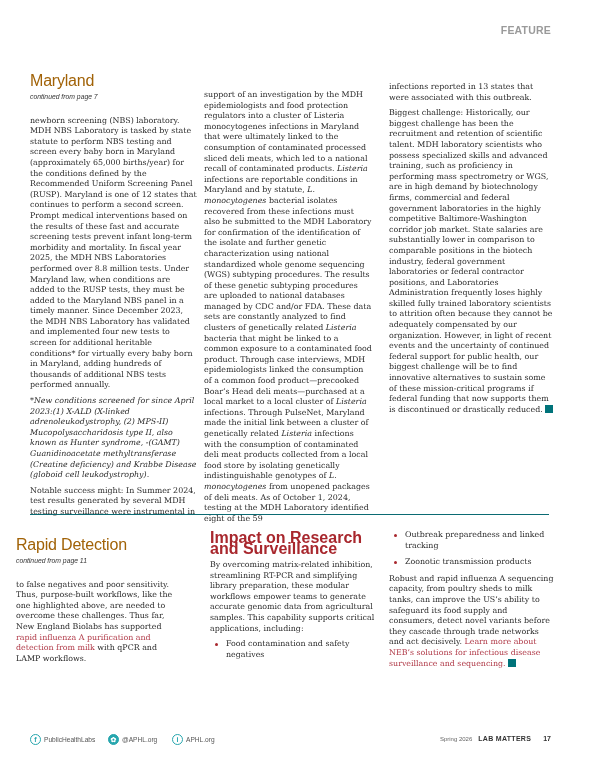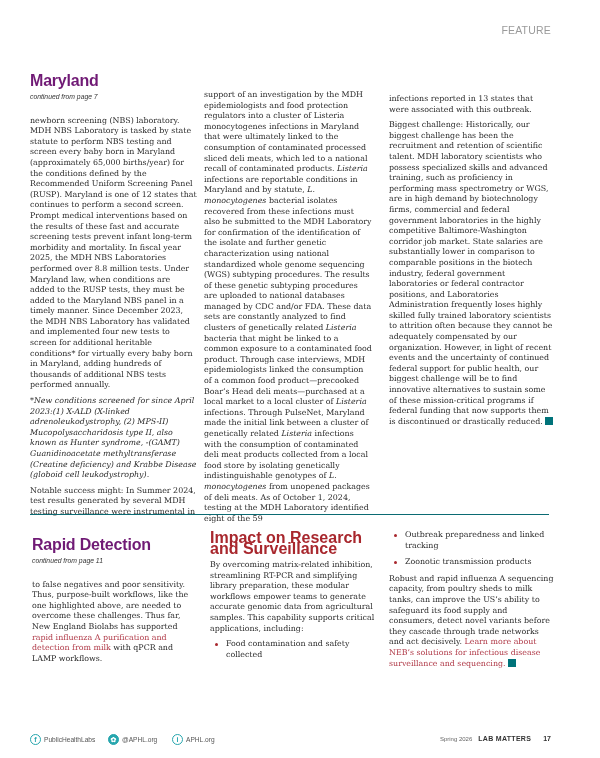--- a/index.html
+++ b/index.html
@@ -2,31 +2,31 @@
 <html><head>
   <meta charset="utf-8">
   <style>
     * { box-sizing: border-box; margin: 0; padding: 0; }
     html, body { width: 600px; height: 758px; background: #ffffff; overflow: hidden; }
     body { position: relative; font-family: "DejaVu Serif", serif; color: #2b2b2b; }
 
     .section-label {
       position: absolute; top: 24px; right: 49px;
       font-family: "Liberation Sans", sans-serif; font-size: 10.5px;
-      color: #9a9a9a; letter-spacing: 0.2px; font-weight: normal;
+      color: #9a9a9a; letter-spacing: 0.2px; font-weight: bold;
     }
 
     .col { position: absolute; font-size: 7.9px; line-height: 10.6px; }
     .col p { margin-bottom: 5px; }
     .col .b { font-weight: normal; }
     .col .i { font-style: italic; }
 
     h2.teal {
-      font-family: "Liberation Sans", sans-serif; font-weight: bold;
-      color: #701a75; font-size: 16px; line-height: 18px; letter-spacing: -0.2px;
+      font-family: "Liberation Sans", sans-serif; font-weight: normal;
+      color: #a16207; font-size: 16px; line-height: 18px; letter-spacing: -0.2px;
     }
     .contd {
       font-family: "Liberation Sans", sans-serif; font-style: italic;
       font-size: 6.8px; color: #333; margin-top: 2px; margin-bottom: 13px;
     }
     h3.red {
       font-family: "Liberation Sans", sans-serif; font-weight: bold;
       color: #a8272d; font-size: 16px; line-height: 11px; margin-bottom: 6px;
     }
 
@@ -73,38 +73,38 @@
   <div class="contd">continued from page 7</div>
   <p>newborn screening (NBS) laboratory. MDH NBS Laboratory is tasked by state statute to perform NBS testing and screen every baby born in Maryland (approximately 65,000 births/year) for the conditions defined by the Recommended Uniform Screening Panel (RUSP). Maryland is one of 12 states that continues to perform a second screen. Prompt medical interventions based on the results of these fast and accurate screening tests prevent infant long-term morbidity and mortality. In fiscal year 2025, the MDH NBS Laboratories performed over 8.8 million tests. Under Maryland law, when conditions are added to the RUSP tests, they must be added to the Maryland NBS panel in a timely manner. Since December 2023, the MDH NBS Laboratory has validated and implemented four new tests to screen for additional heritable conditions* for virtually every baby born in Maryland, adding hundreds of thousands of additional NBS tests performed annually.</p>
   <p class="i">*New conditions screened for since April 2023:(1) X-ALD (X-linked adrenoleukodystrophy, (2) MPS-II) Mucopolysaccharidosis type II, also known as Hunter syndrome, -(GAMT) Guanidinoacetate methyltransferase (Creatine deficiency) and Krabbe Disease (globoid cell leukodystrophy).</p>
   <p><span class="b">Notable success might:</span><span> In Summer 2024, test results generated by several MDH testing surveillance were instrumental in</span></p>
 </div>
 
 <div class="col" style="left:204px; top:90px; width:168px;">
   <p><span>support of an investigation by the MDH epidemiologists and food protection regulators into a cluster of Listeria monocytogenes infections in Maryland that were ultimately linked to the consumption of contaminated processed sliced deli meats, which led to a national recall of contaminated products. </span><span class="i">Listeria</span><span> infections are reportable conditions in Maryland and by statute, </span><span class="i">L. monocytogenes</span><span> bacterial isolates recovered from these infections must also be submitted to the MDH Laboratory for confirmation of the identification of the isolate and further genetic characterization using national standardized whole genome sequencing (WGS) subtyping procedures. The results of these genetic subtyping procedures are uploaded to national databases managed by CDC and/or FDA. These data sets are constantly analyzed to find clusters of genetically related </span><span class="i">Listeria</span><span> bacteria that might be linked to a common exposure to a contaminated food product. Through case interviews, MDH epidemiologists linked the consumption of a common food product—precooked Boar’s Head deli meats—purchased at a local market to a local cluster of </span><span class="i">Listeria</span><span> infections. Through PulseNet, Maryland made the initial link between a cluster of genetically related </span><span class="i">Listeria</span><span> infections with the consumption of contaminated deli meat products collected from a local food store by isolating genetically indistinguishable genotypes of </span><span class="i">L. monocytogenes</span><span> from unopened packages of deli meats. As of October 1, 2024, testing at the MDH Laboratory identified eight of the 59</span></p>
 </div>
 
-<div class="col" style="left:389px; top:94px; width:165px;">
+<div class="col" style="left:389px; top:82px; width:165px;">
   <p>infections reported in 13 states that were associated with this outbreak.</p>
   <p><span class="b">Biggest challenge:</span><span> Historically, our biggest challenge has been the recruitment and retention of scientific talent. MDH laboratory scientists who possess specialized skills and advanced training, such as proficiency in performing mass spectrometry or WGS, are in high demand by biotechnology firms, commercial and federal government laboratories in the highly competitive Baltimore-Washington corridor job market. State salaries are substantially lower in comparison to comparable positions in the biotech industry, federal government laboratories or federal contractor positions, and Laboratories Administration frequently loses highly skilled fully trained laboratory scientists to attrition often because they cannot be adequately compensated by our organization. However, in light of recent events and the uncertainty of continued federal support for public health, our biggest challenge will be to find innovative alternatives to sustain some of these mission-critical programs if federal funding that now supports them is discontinued or drastically reduced.</span><span class="endmark"></span></p>
 </div>
 
 <div class="divider"></div>
 
-<div class="col" style="left:32px; top:536px; width:167px;">
+<div class="col" style="left:16px; top:536px; width:167px;">
   <h2 class="teal">Rapid Detection</h2>
   <div class="contd">continued from page 11</div>
   <p><span>to false negatives and poor sensitivity. Thus, purpose-built workflows, like the one highlighted above, are needed to overcome these challenges. Thus far, New England Biolabs has supported </span><span class="link">rapid influenza A purification and detection from milk</span><span> with qPCR and LAMP workflows.</span></p>
 </div>
 
 <div class="col" style="left:210px; top:532px; width:168px;">
   <h3 class="red">Impact on Research and Surveillance</h3>
   <p>By overcoming matrix-related inhibition, streamlining RT-PCR and simplifying library preparation, these modular workflows empower teams to generate accurate genomic data from agricultural samples. This capability supports critical applications, including:</p>
   <ul class="bul">
-    <li>Food contamination and safety collected</li>
+    <li>Food contamination and safety negatives</li>
   </ul>
 </div>
 
 <div class="col" style="left:389px; top:530px; width:165px;">
   <ul class="bul">
     <li>Outbreak preparedness and linked tracking</li>
     <li>Zoonotic transmission products</li>
   </ul>
   <p><span>Robust and rapid influenza A sequencing capacity, from poultry sheds to milk tanks, can improve the US’s ability to safeguard its food supply and consumers, detect novel variants before they cascade through trade networks and act decisively. </span><span class="link">Learn more about NEB’s solutions for infectious disease surveillance and sequencing.</span><span class="endmark"></span></p>
 </div>

